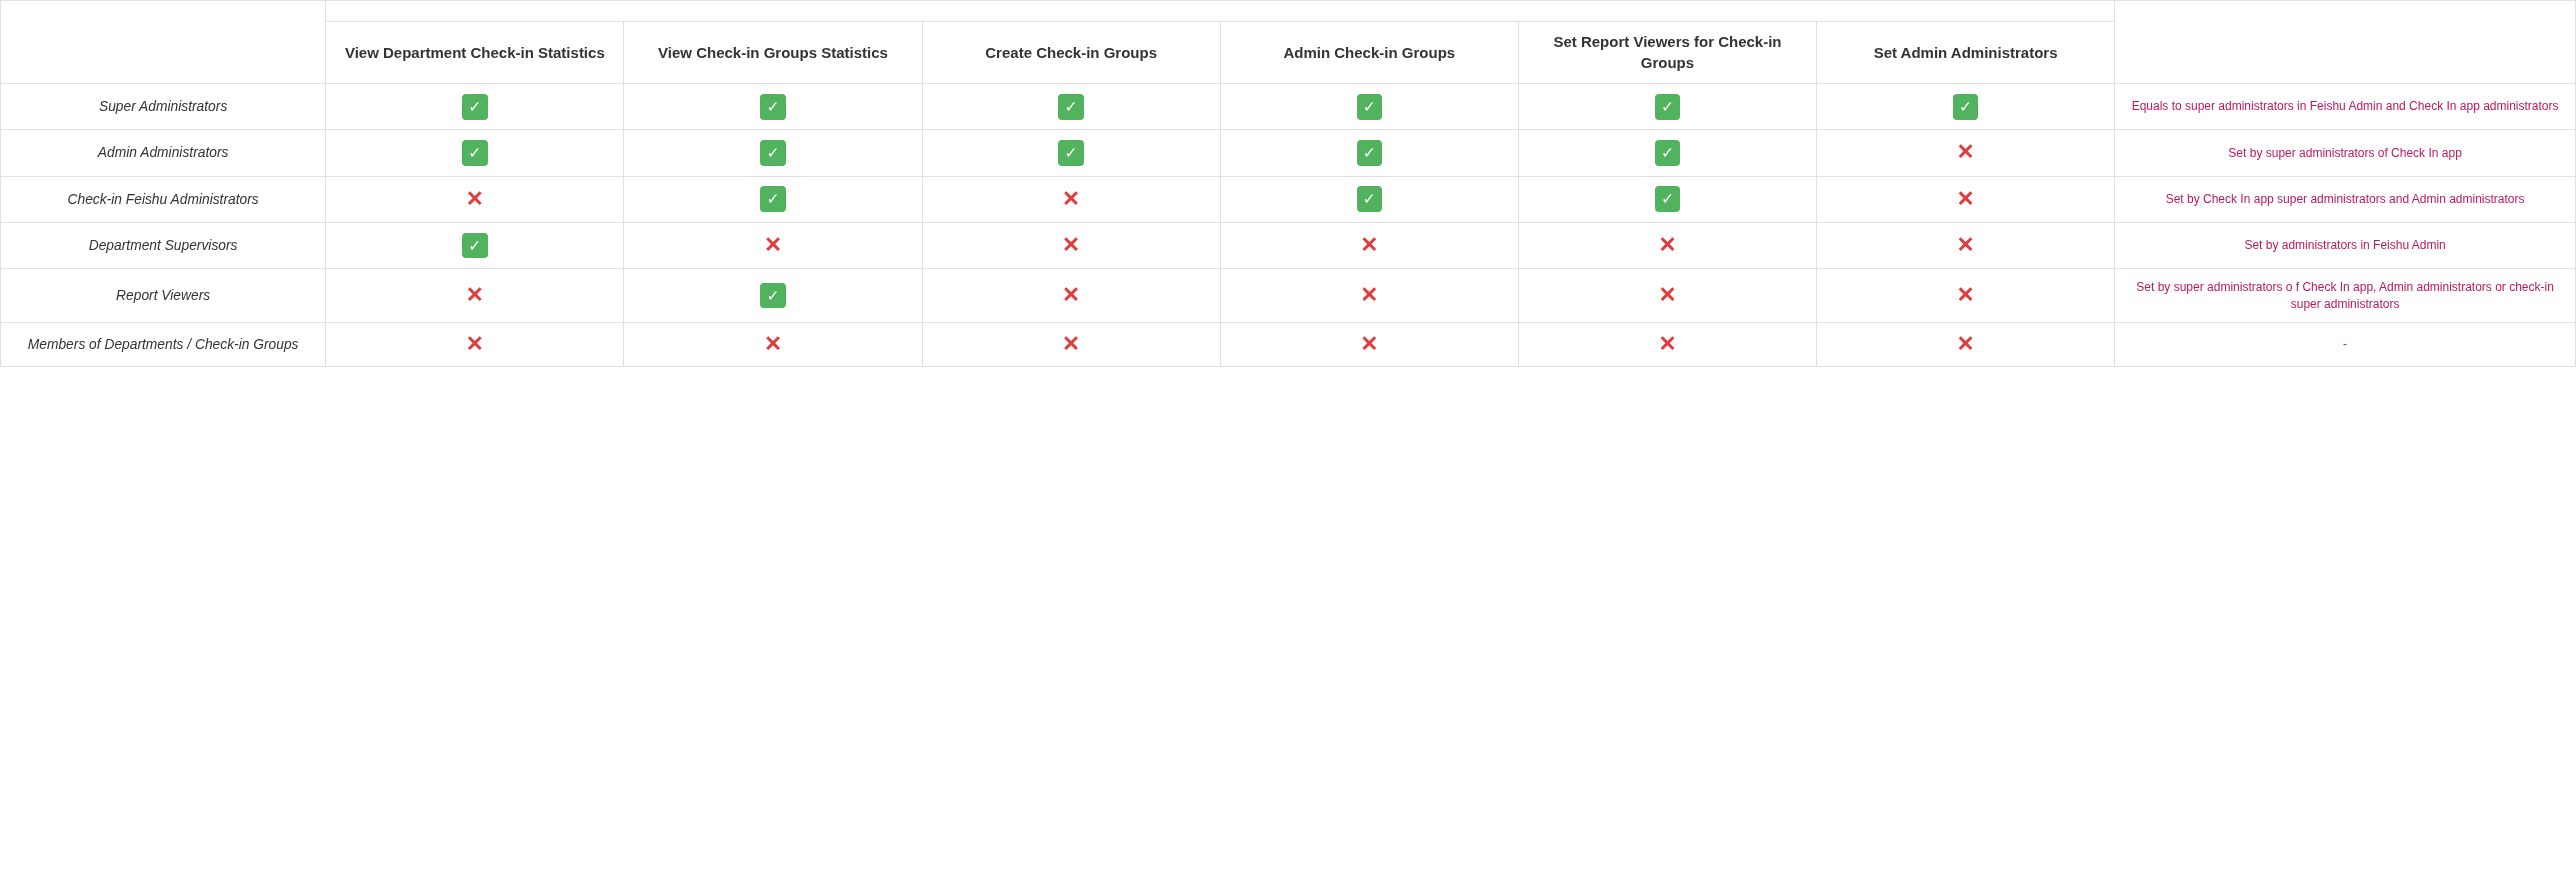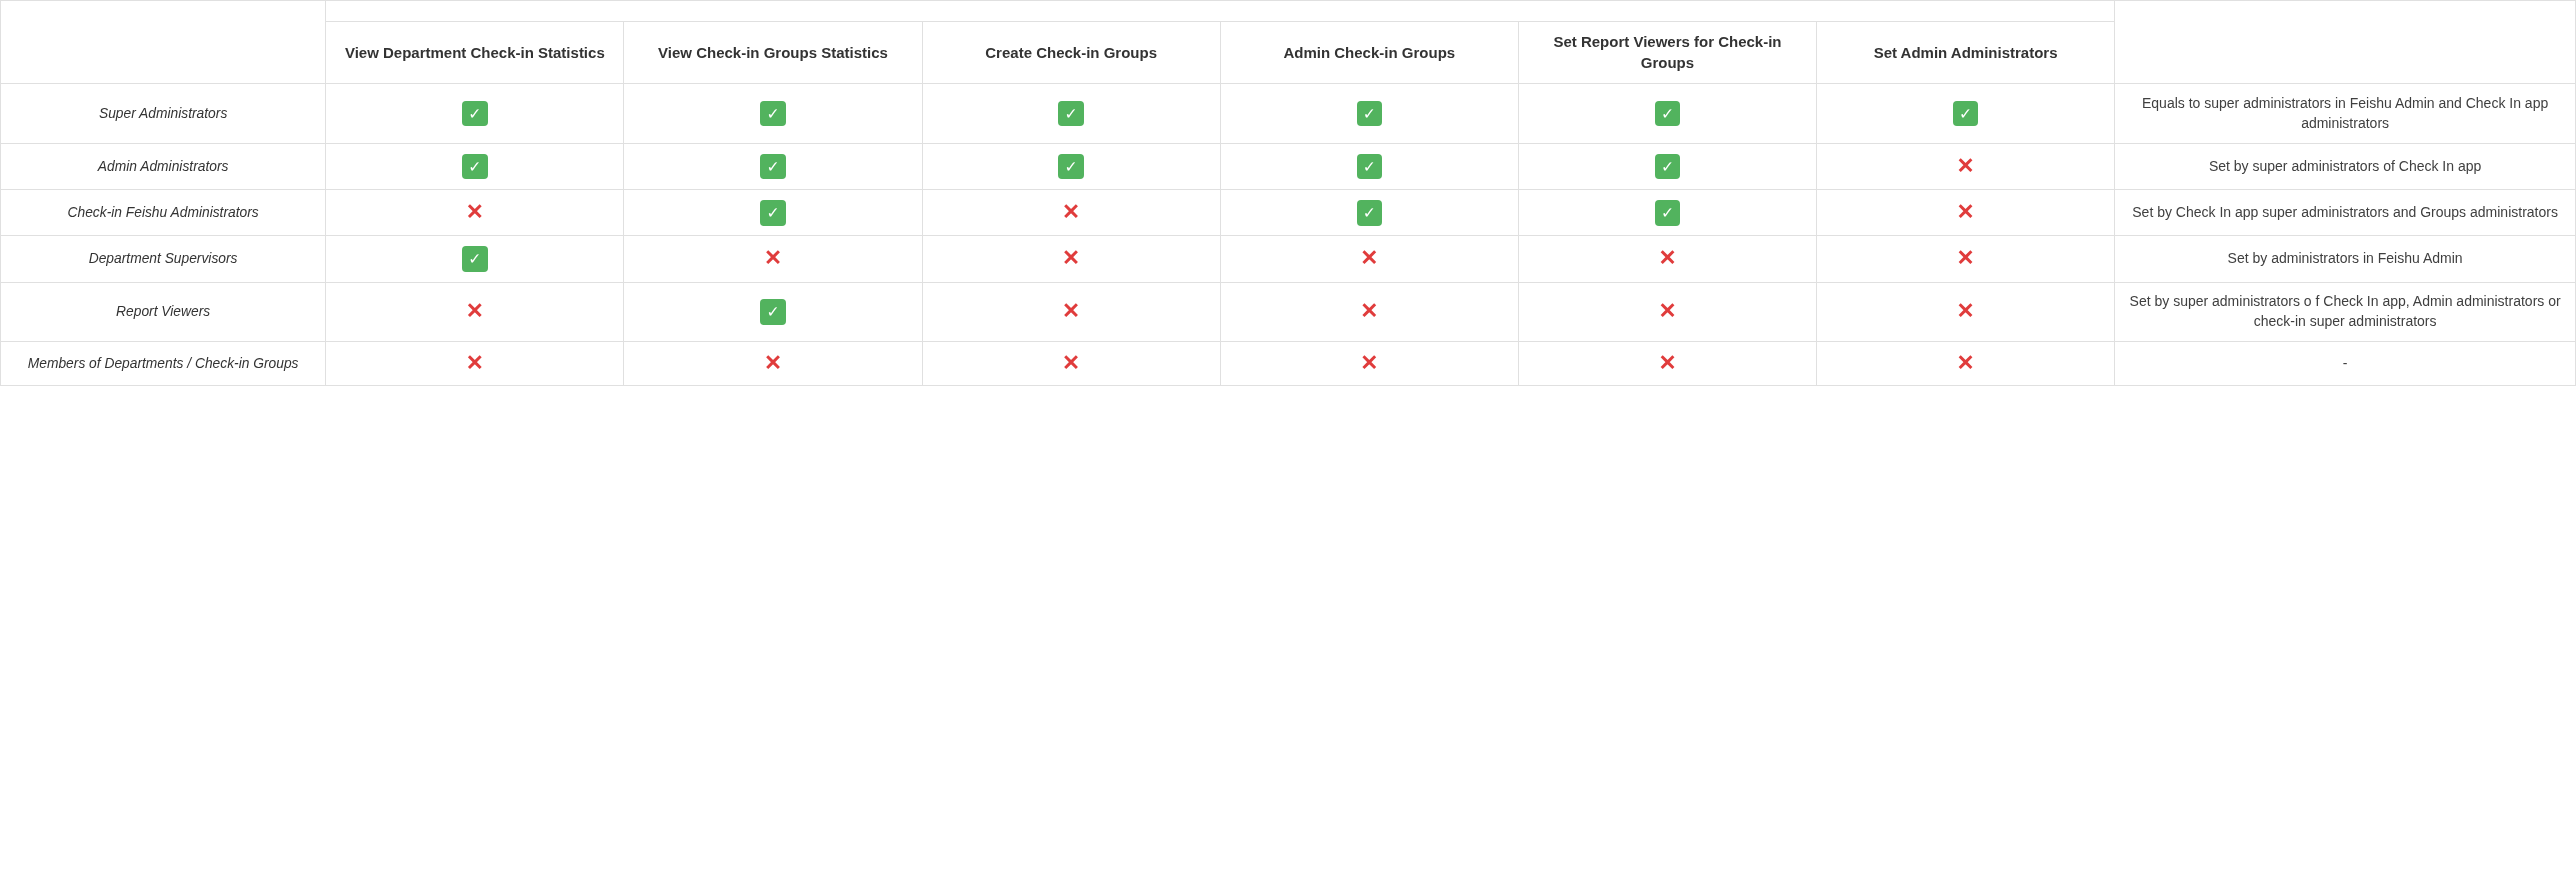--- a/index.html
+++ b/index.html
@@ -72,22 +72,22 @@
     }
     .cross-icon {
       display: inline-block;
       color: #e03c3c;
       font-size: 21.6px;
       line-height: 1;
       font-weight: bold;
     }
     .source-cell {
       text-align: center;
-      font-size: 14px;
-      color: #404040;
+      font-size: 12px;
+      color: #be185d;
     }
     tbody tr {
       background: #fff;
     }
   </style>
 </head>
 <body>
 
 <div class="table-wrapper">
   <table>
@@ -139,21 +139,21 @@
           <td class="source-cell">Set by super administrators of Check In app</td>
         </tr>
         <tr>
           <td class="role-cell">Check-in Feishu Administrators</td>
           <td><span class="cross-icon">✕</span></td>
           <td><span class="check-icon">✓</span></td>
           <td><span class="cross-icon">✕</span></td>
           <td><span class="check-icon">✓</span></td>
           <td><span class="check-icon">✓</span></td>
           <td><span class="cross-icon">✕</span></td>
-          <td class="source-cell">Set by Check In app super administrators and Groups administrators</td>
+          <td class="source-cell">Set by Check In app super administrators and Admin administrators</td>
         </tr>
         <tr>
           <td class="role-cell">Department Supervisors</td>
           <td><span class="check-icon">✓</span></td>
           <td><span class="cross-icon">✕</span></td>
           <td><span class="cross-icon">✕</span></td>
           <td><span class="cross-icon">✕</span></td>
           <td><span class="cross-icon">✕</span></td>
           <td><span class="cross-icon">✕</span></td>
           <td class="source-cell">Set by administrators in Feishu Admin</td>

